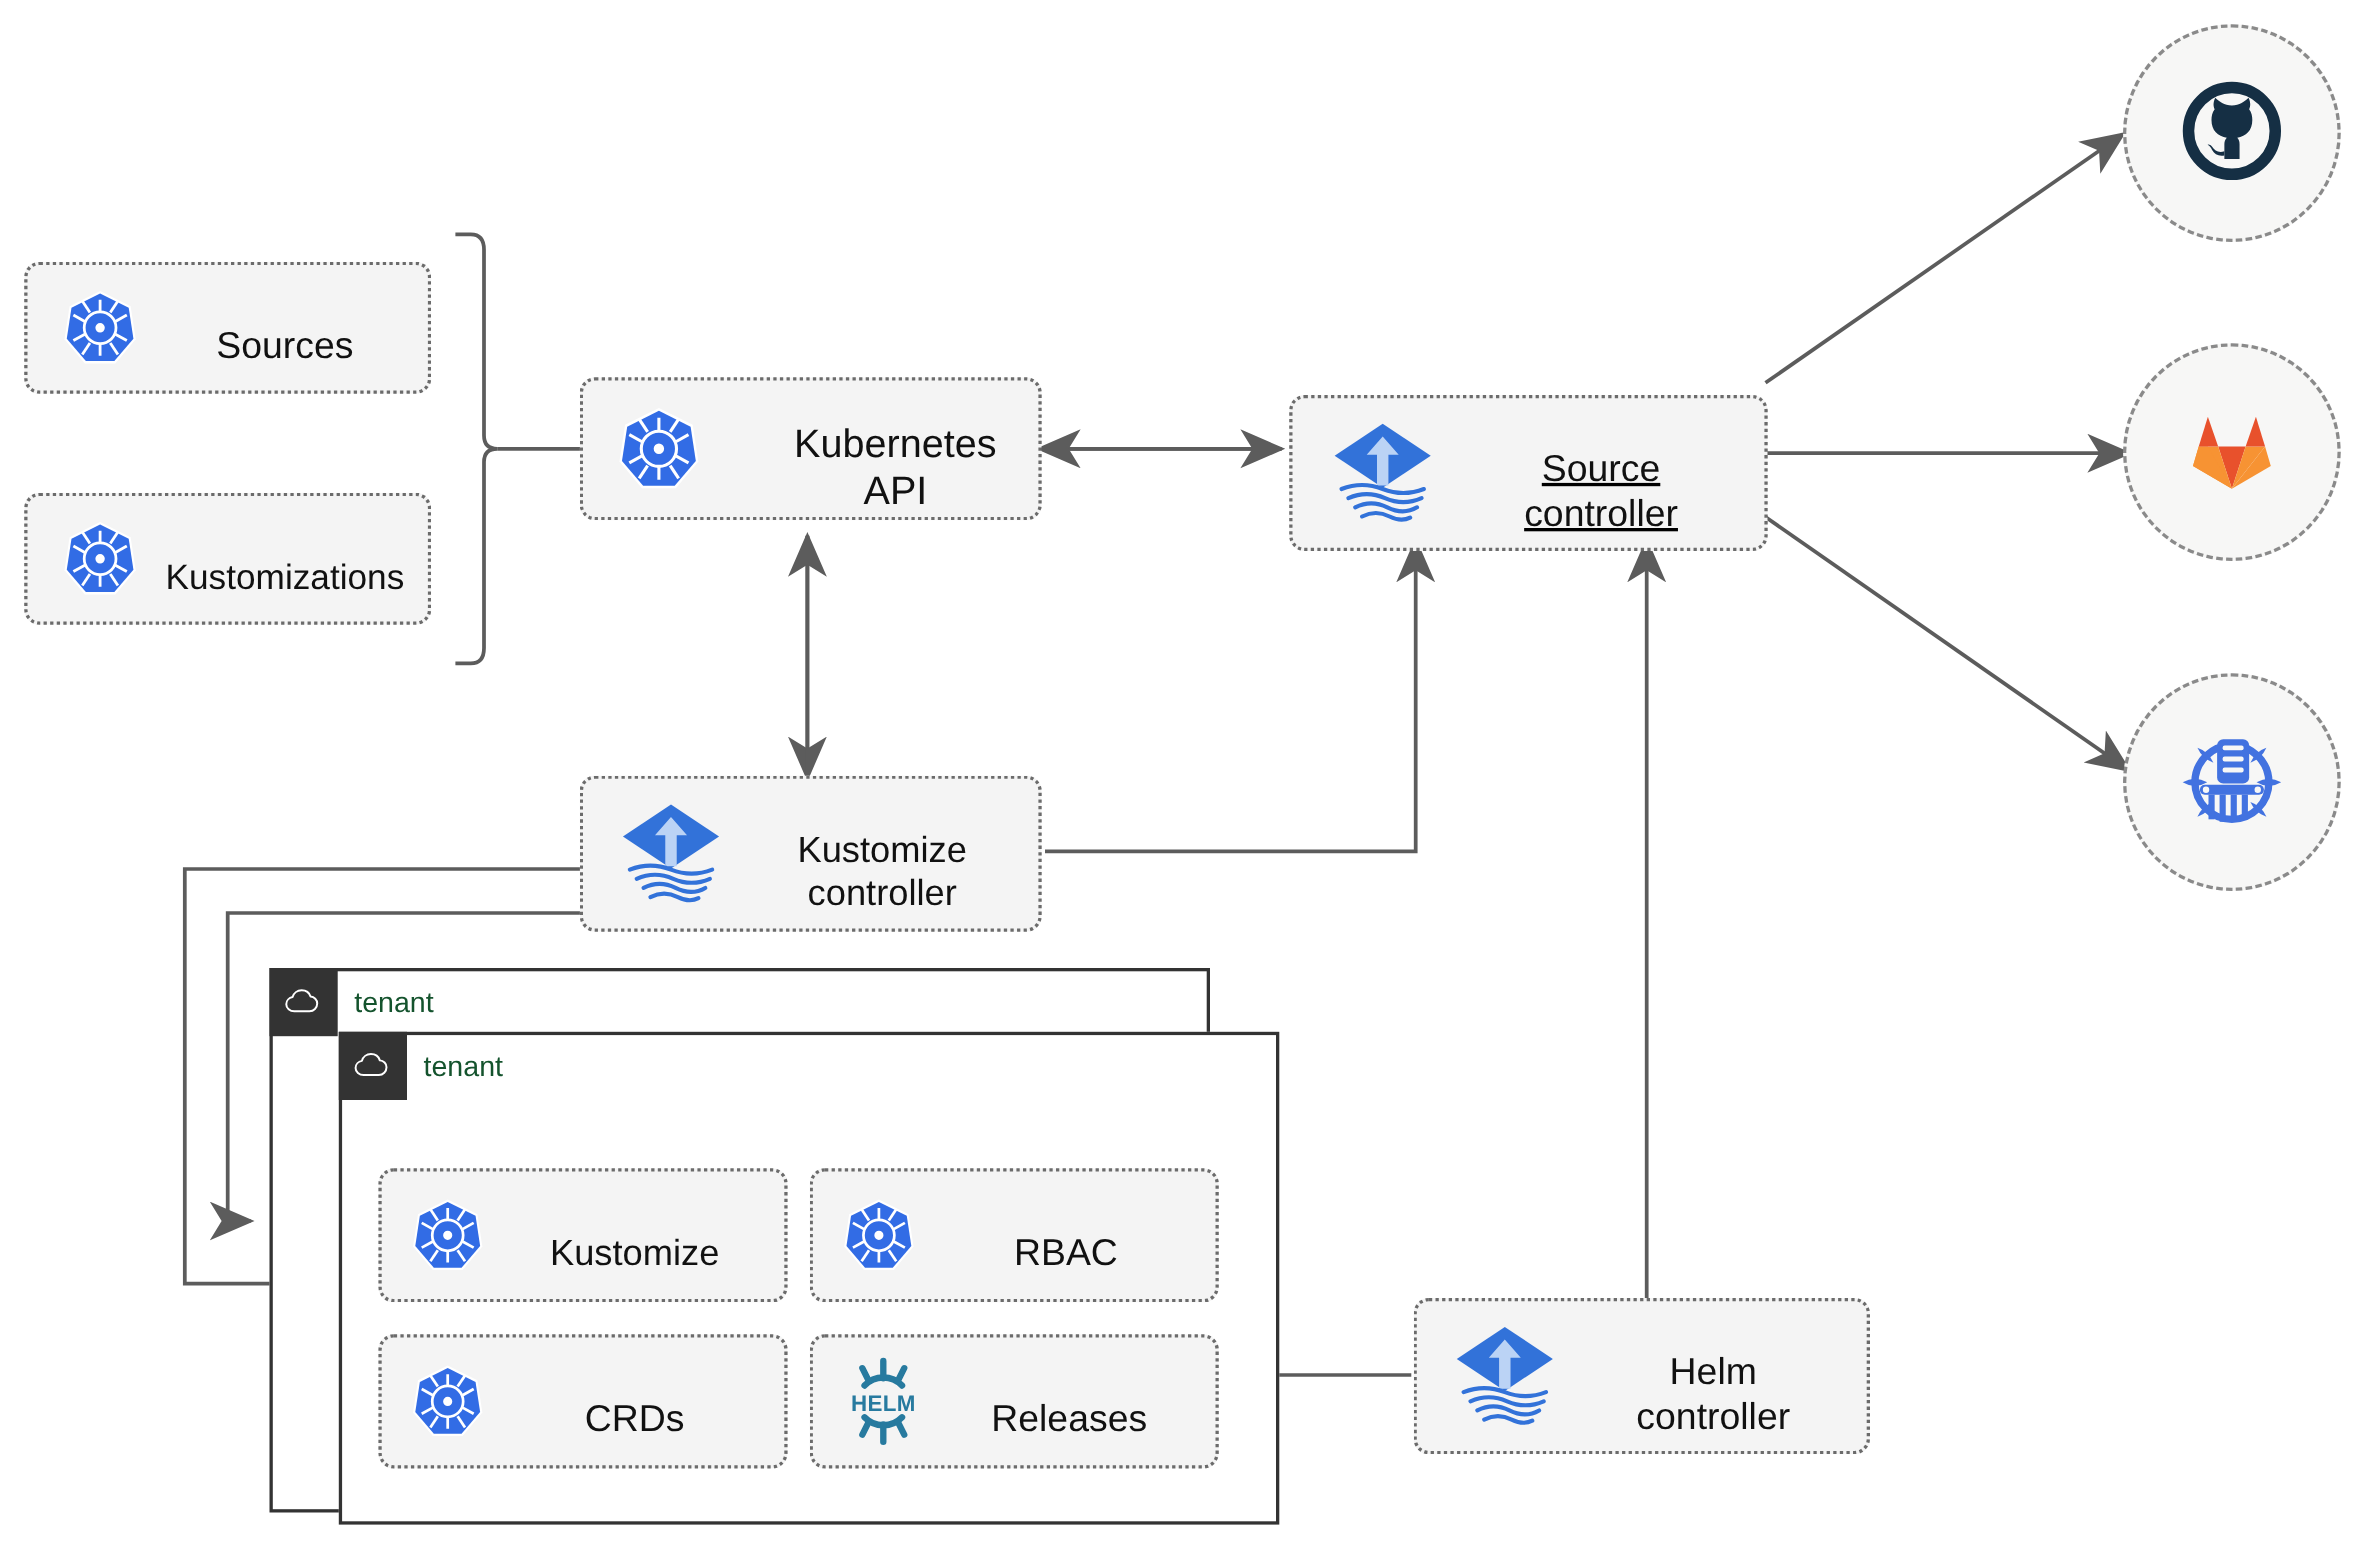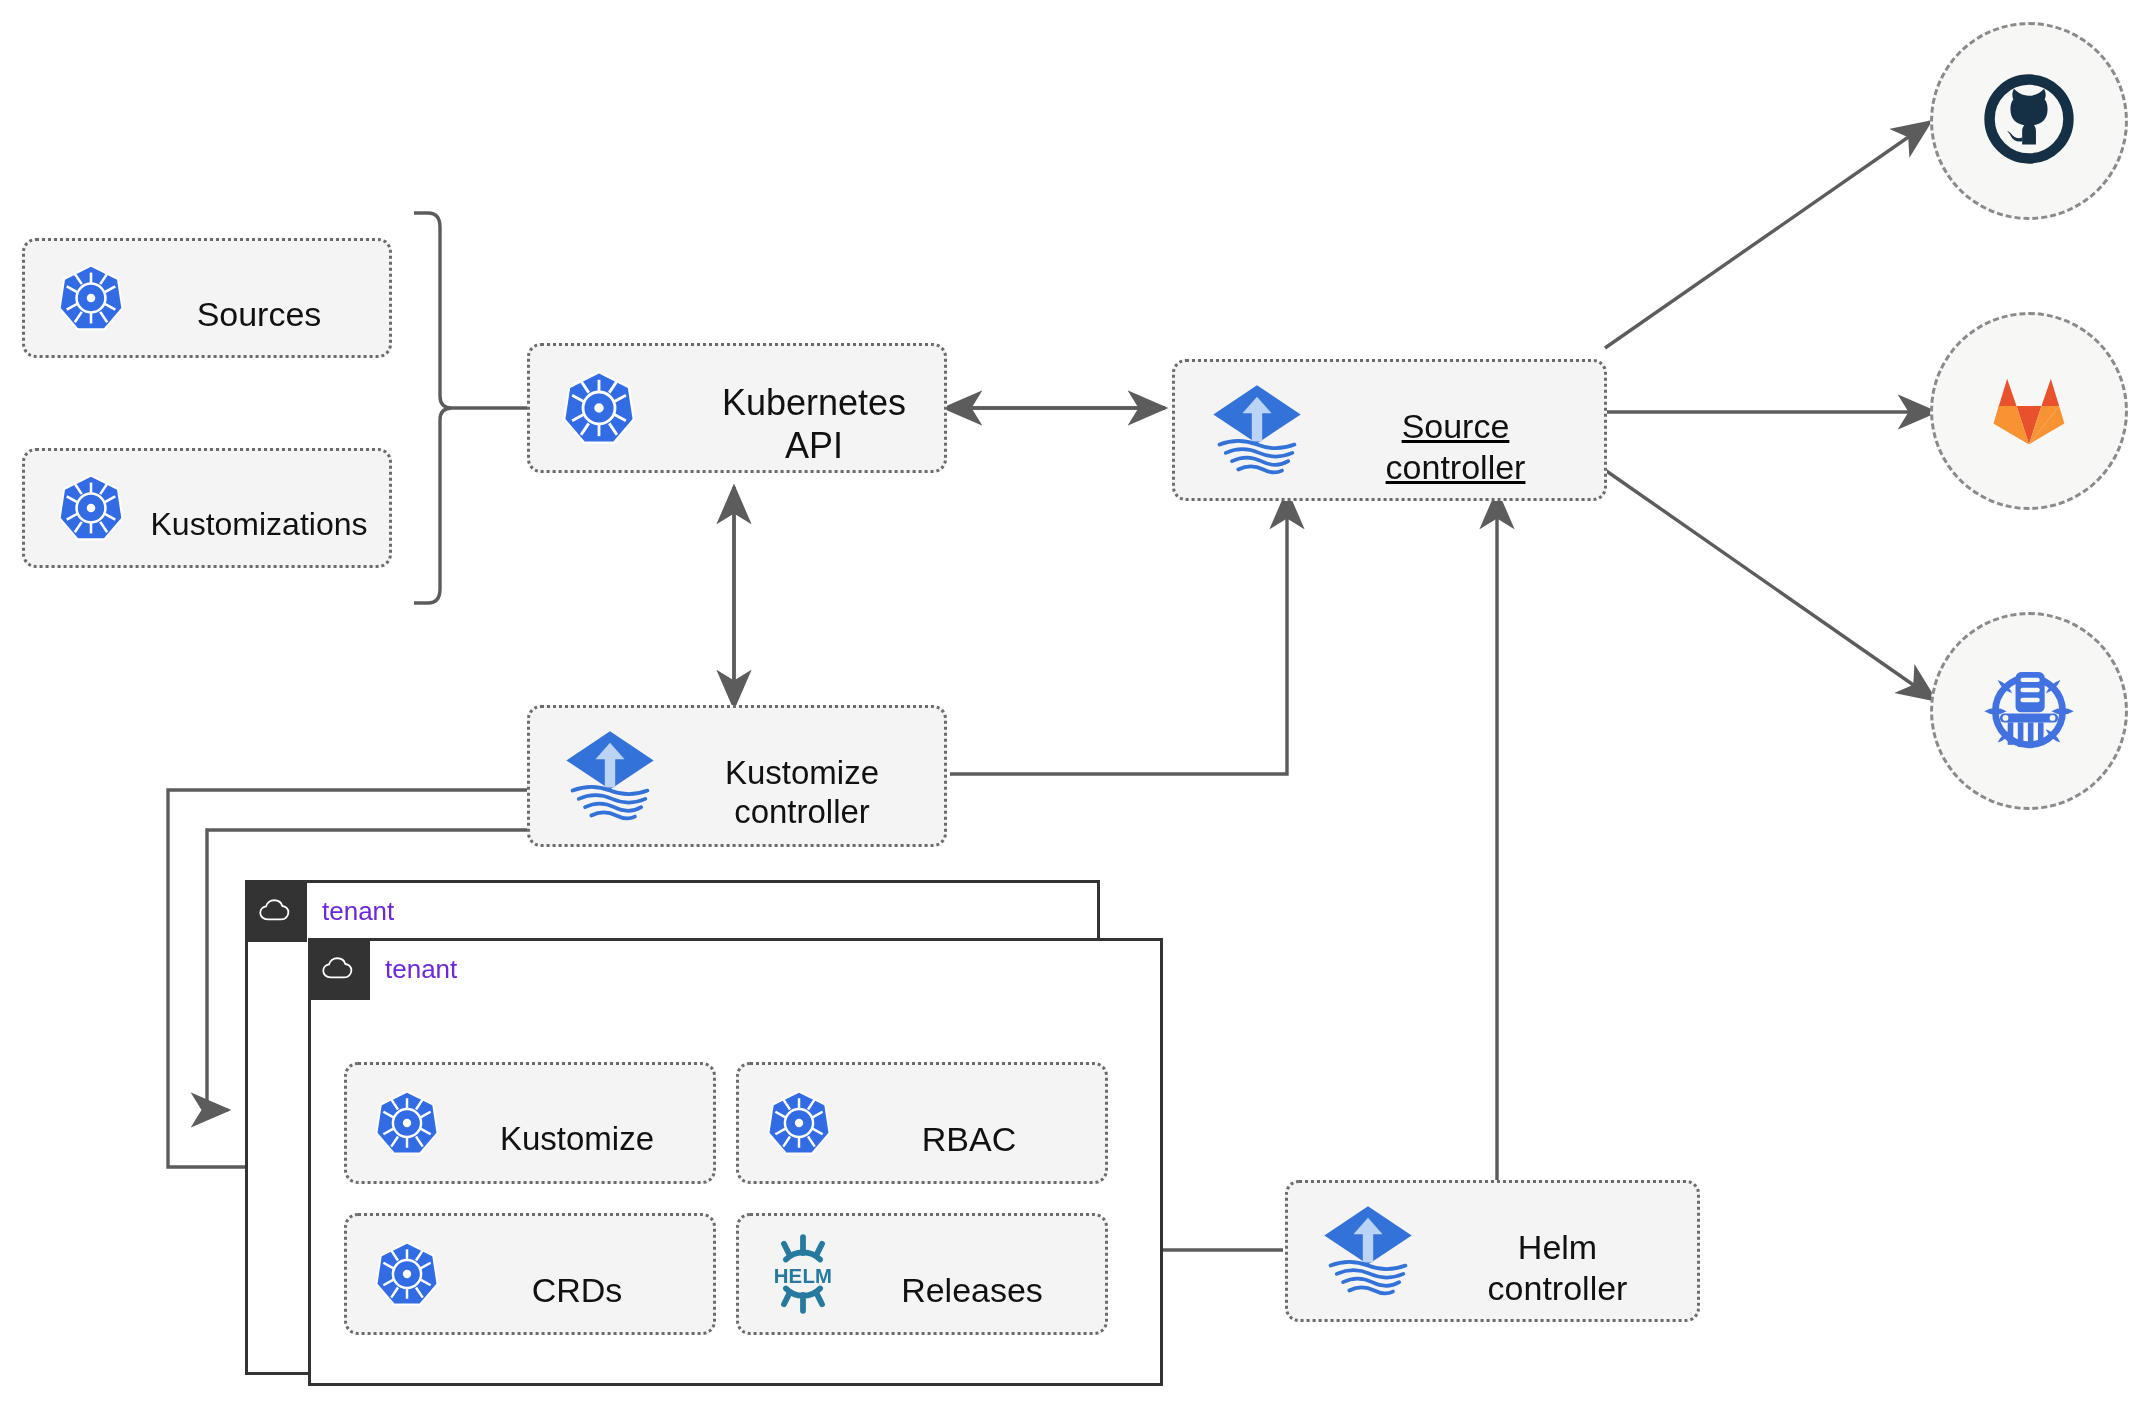--- a/index.html
+++ b/index.html
@@ -44,21 +44,21 @@
   }
   .tenant .hdr{
     position:absolute;left:-3px;top:-3px;
     width:62px;height:62px;
     background:#333333;
     display:flex;align-items:center;justify-content:center;
   }
   .tenant .hdr-label{
     position:absolute;top:-3px;left:74px;height:62px;
     display:flex;align-items:center;
-    font-size:26px;color:#6d28d9;
+    font-size:26px;color:#14532d;
   }
 </style>
 </head>
 <body>
 
 <div id="stage">
 
   <svg class="wires" viewBox="0 0 2144 1407">
     <defs>
       <marker id="ah" markerWidth="13" markerHeight="13" refX="11" refY="5.2" orient="auto">

